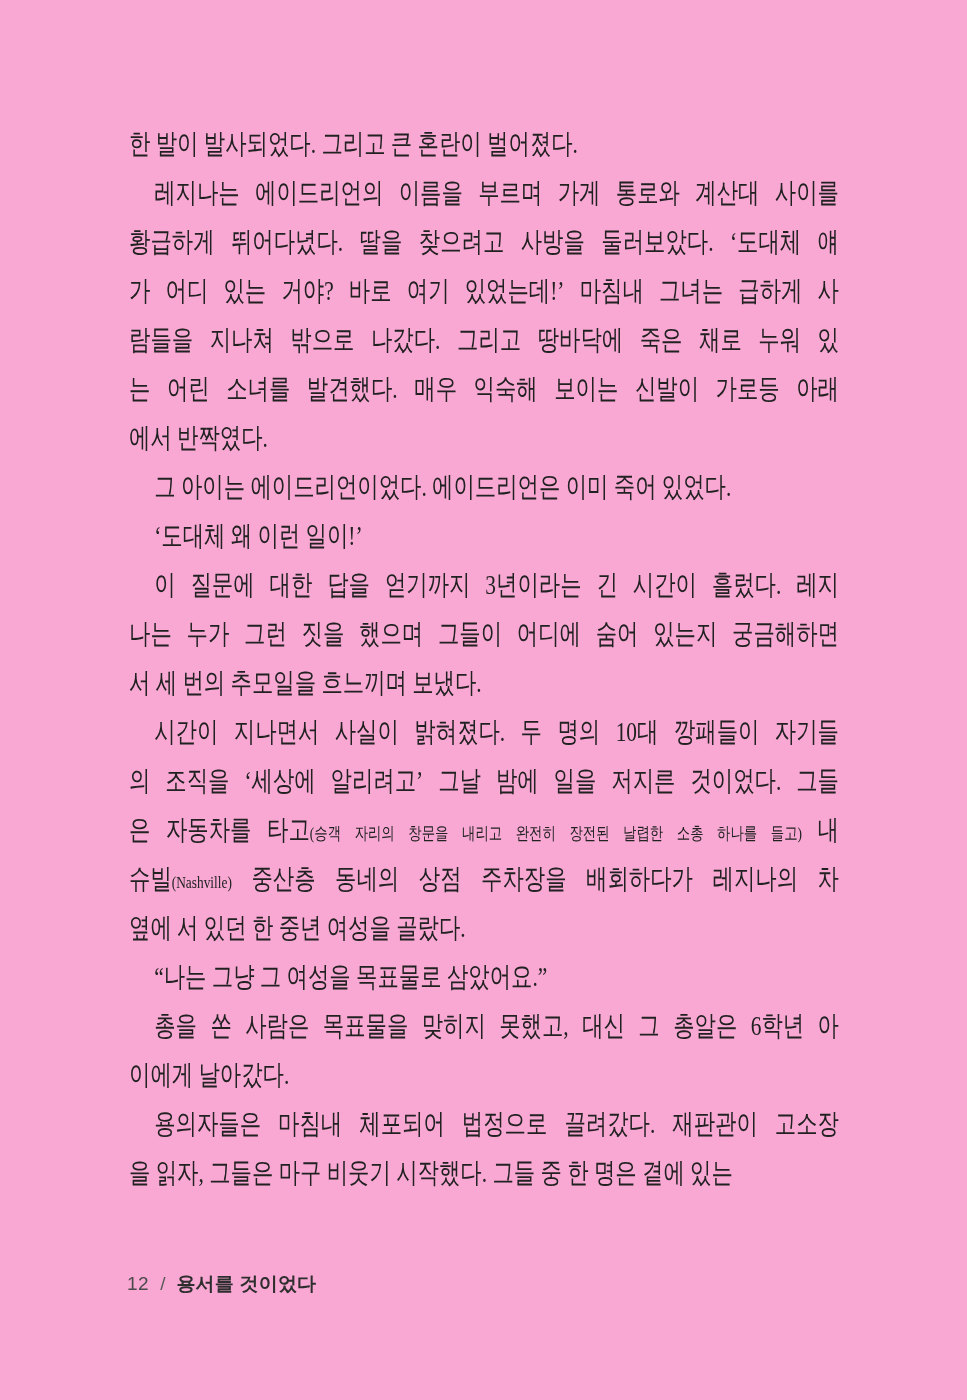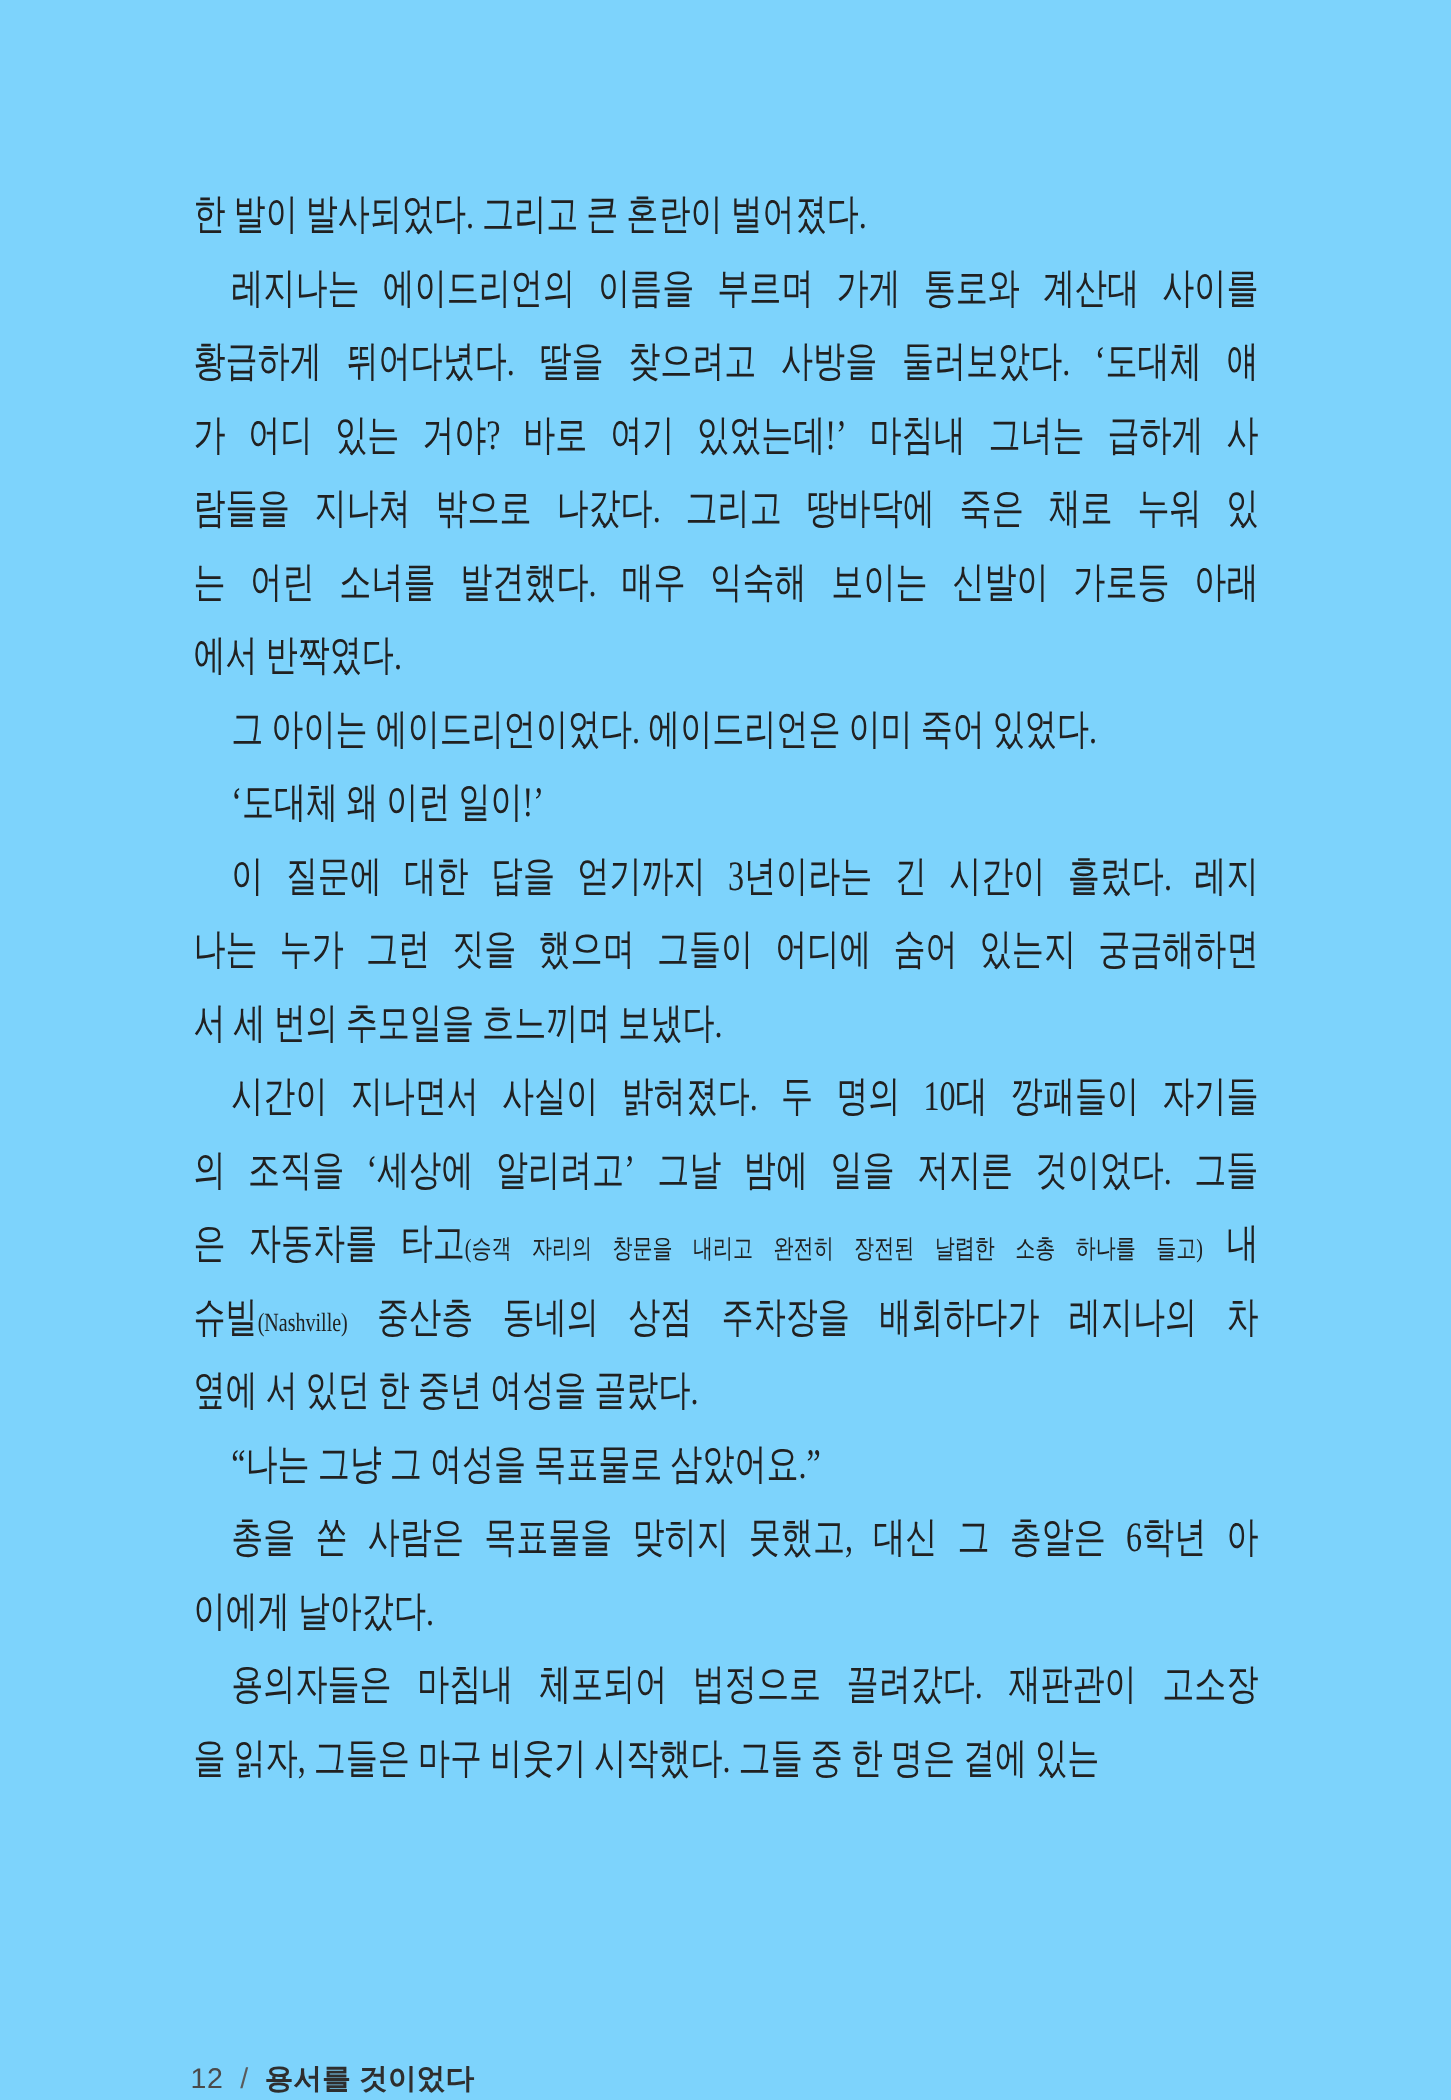--- a/index.html
+++ b/index.html
@@ -10,21 +10,21 @@
     width: 967px;
     height: 1400px;
     background: #ffffff;
     position: relative;
     overflow: hidden;
     font-family: "Liberation Serif", "DejaVu Serif", serif;
   }
   .page {
     position: absolute;
     inset: 0;
-    background: #7dd3fc;
+    background: #f9a8d4;
   }
   
   .text-block {
     position: absolute;
     left: 129px;
     top: 119px;
     width: 930px;
     transform: scaleX(0.7634);
     transform-origin: 0 0;
     color: #212121;
@@ -44,21 +44,21 @@
   }
   .line.indent {
     text-indent: 33px;
   }
   .small {
     font-size: 17.5px;
   }
   .footer {
     position: absolute;
     left: 127px;
-    top: 1374px;
+    top: 1271px;
     font-family: "Liberation Sans", "DejaVu Sans", sans-serif;
     font-size: 19px;
     line-height: 26px;
     color: #4a4a4a;
     display: flex;
     align-items: baseline;
   }
   .footer .pagenum { letter-spacing: 0.5px; }
   .footer .sep { margin: 0 11px; color: #5a5a5a; }
   .footer .title { font-weight: bold; color: #2e2e2e; letter-spacing: 0.2px; }

